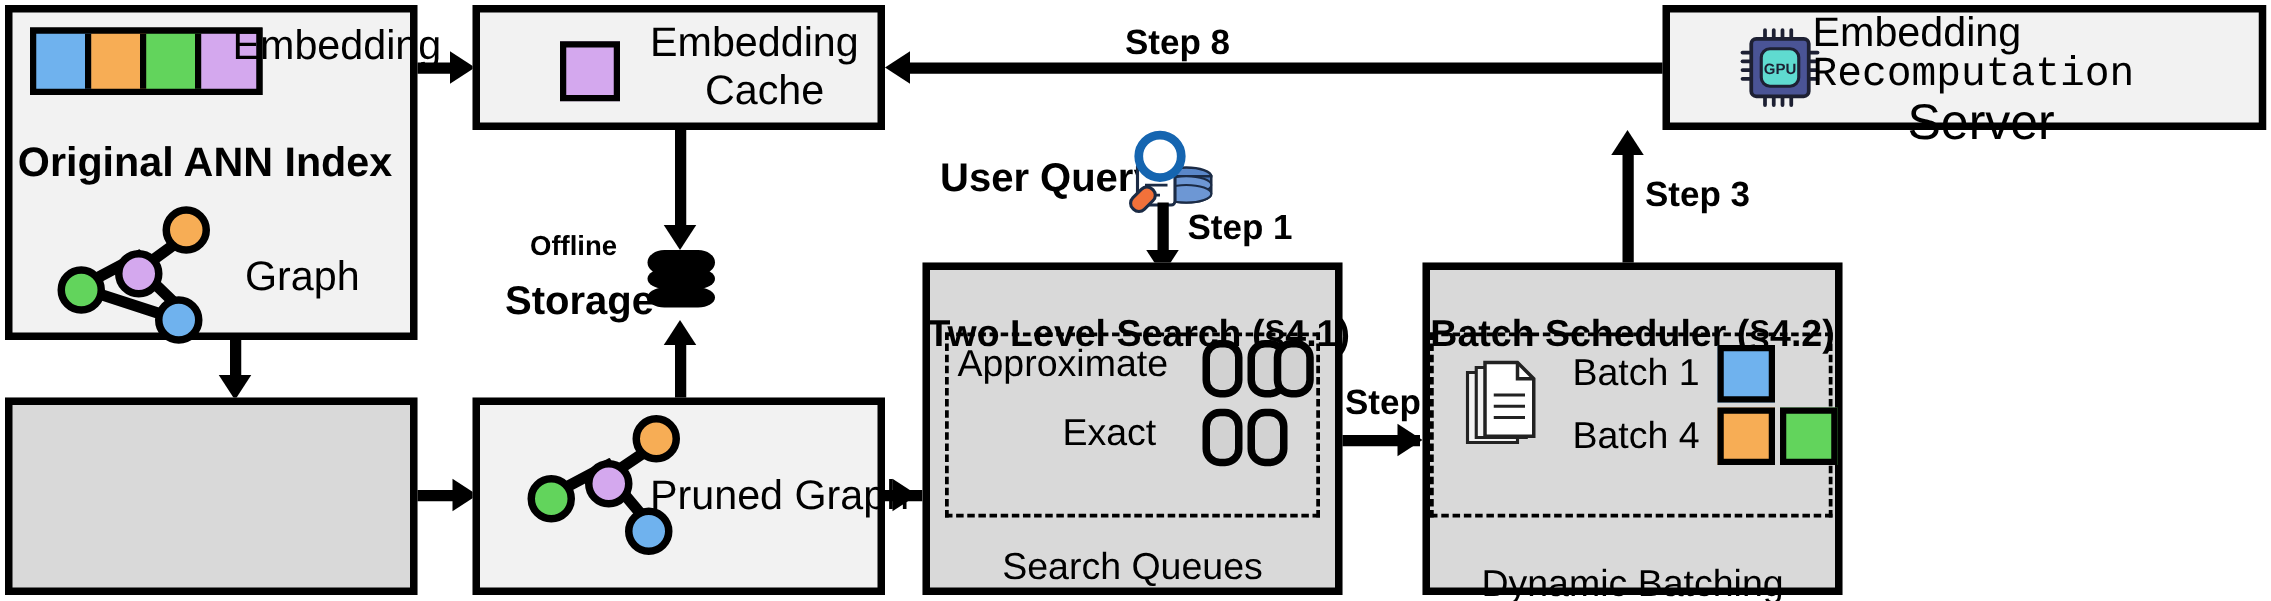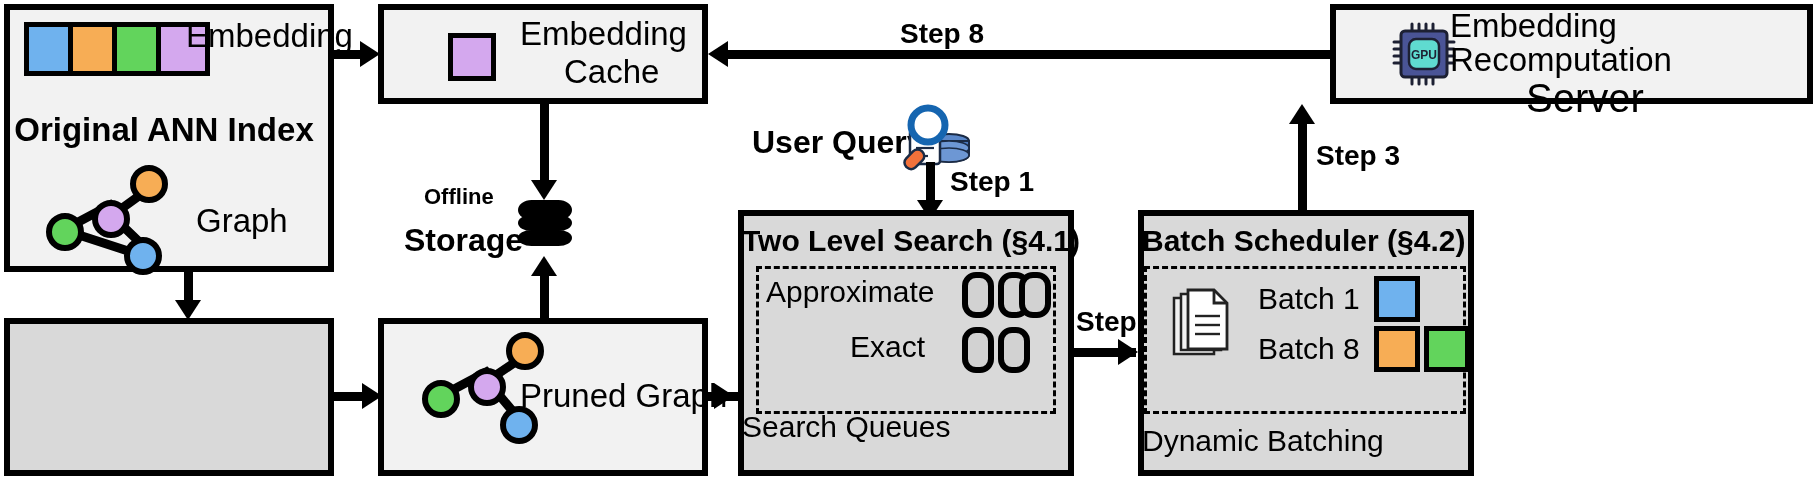--- a/index.html
+++ b/index.html
@@ -7,21 +7,21 @@
   #canvas{position:relative;width:1817px;height:481px;background:#fff;overflow:hidden;}
 
   .box{position:absolute;border:6px solid #000;box-sizing:border-box;}
   .fill-light{background:#f2f2f2;}
   .fill-gray{background:#d9d9d9;}
   .dashed{position:absolute;border:3px dashed #000;box-sizing:border-box;}
 
   .txt{position:absolute;color:#000;white-space:pre;line-height:1.12;}
   .t-reg{font-weight:400;}
   .t-bold{font-weight:700;}
-  .center{}
+  .center{text-align:center;margin-top:27px;}
 
   
   .ln{position:absolute;background:#000;}
   .ah{position:absolute;width:0;height:0;}
   .ah-r{border-top:13px solid transparent;border-bottom:13px solid transparent;border-left:20px solid #000;}
   .ah-l{border-top:13px solid transparent;border-bottom:13px solid transparent;border-right:20px solid #000;}
   .ah-d{border-left:13px solid transparent;border-right:13px solid transparent;border-top:20px solid #000;}
   .ah-u{border-left:13px solid transparent;border-right:13px solid transparent;border-bottom:20px solid #000;}
 
   
@@ -176,21 +176,21 @@
       <path d="M44 2 v13 h13" fill="none" stroke="#222" stroke-width="2.8"></path>
       <line x1="25" y1="28" x2="50" y2="28" stroke="#222" stroke-width="2.4"></line>
       <line x1="25" y1="37" x2="50" y2="37" stroke="#222" stroke-width="2.4"></line>
       <line x1="25" y1="46" x2="50" y2="46" stroke="#222" stroke-width="2.4"></line>
     </svg>
   </div>
 
   <div class="txt t-reg" style="left:1258px;top:282px;font-size:30px;">Batch 1</div>
   <div class="chip" style="position:absolute;left:1374px;top:276px;width:46px;height:46px;background:#6fb2ee;"></div>
 
-  <div class="txt t-reg" style="left:1258px;top:332px;font-size:30px;">Batch 8</div>
+  <div class="txt t-reg" style="left:1258px;top:332px;font-size:30px;">Batch 4</div>
   <div class="chip" style="position:absolute;left:1374px;top:326px;width:46px;height:46px;background:#f7ad55;"></div>
   <div class="chip" style="position:absolute;left:1424px;top:326px;width:46px;height:46px;background:#62d45c;"></div>
 
   <div class="txt t-reg center" style="left:1142px;top:424px;width:328px;font-size:30px;">Dynamic Batching</div>
 
   <div class="ln" style="left:1298px;top:118px;width:9px;height:92px;"></div>
   <div class="ah ah-u" style="left:1289px;top:104px;"></div>
   <div class="txt t-bold" style="left:1316px;top:140px;font-size:28px;">Step 3</div>
 
   <div class="box fill-light" style="left:1330px;top:4px;width:483px;height:100px;"></div>
@@ -215,20 +215,20 @@
         <line x1="53" y1="34" x2="62" y2="34"></line>
           <line x1="53" y1="41" x2="62" y2="41"></line>
       </g>
       <rect x="9" y="9" width="46" height="46" rx="4" fill="#4a5496" stroke="#1d2033" stroke-width="3"></rect>
       <rect x="17" y="17" width="30" height="30" rx="7" fill="#5fdbd0" stroke="#1d2033" stroke-width="2.5"></rect>
       <text x="32" y="37" font-family="&quot;Liberation Sans&quot;, sans-serif" font-size="12" font-weight="700" fill="#1d2033" text-anchor="middle">GPU</text>
     </svg>
   </div>
 
   <div class="txt t-reg" style="left:1450px;top:8px;font-size:33px;">Embedding</div>
-  <div class="txt t-reg" style="left:1450px;top:42px;font-size:33px;">Recomputation</div>
+  <div class="txt t-reg" style="left:1450px;top:42px;font-size:33px;font-family:Liberation Mono, monospace;">Recomputation</div>
   <div class="txt t-reg" style="left:1526px;top:76px;font-size:40px;">Server</div>
 
   <div class="ln" style="left:728px;top:50px;width:602px;height:9px;"></div>
   <div class="ah ah-l" style="left:708px;top:41px;"></div>
   <div class="txt t-bold" style="left:900px;top:18px;font-size:28px;">Step 8</div>
 
 </div>
 
 </body></html>

